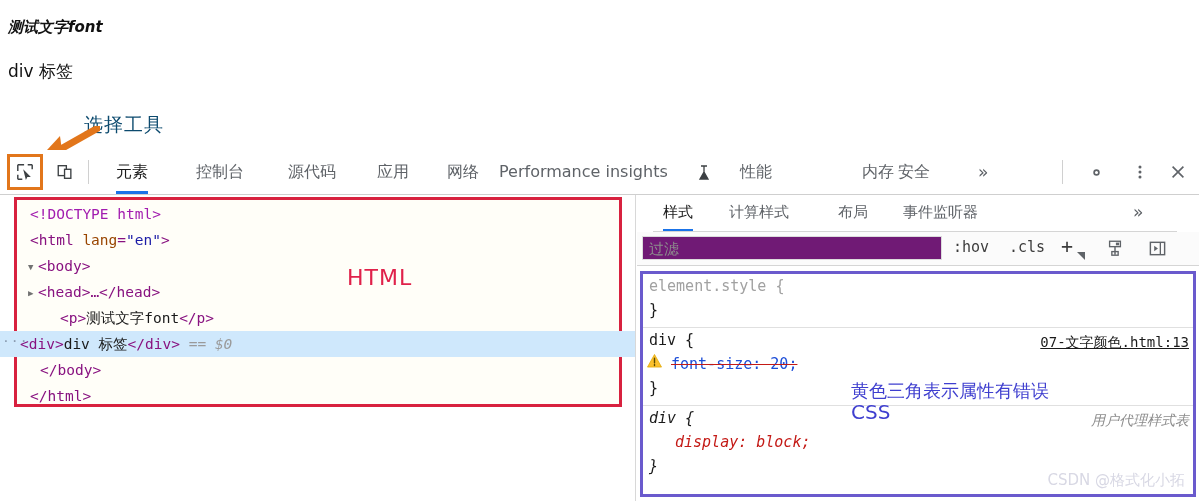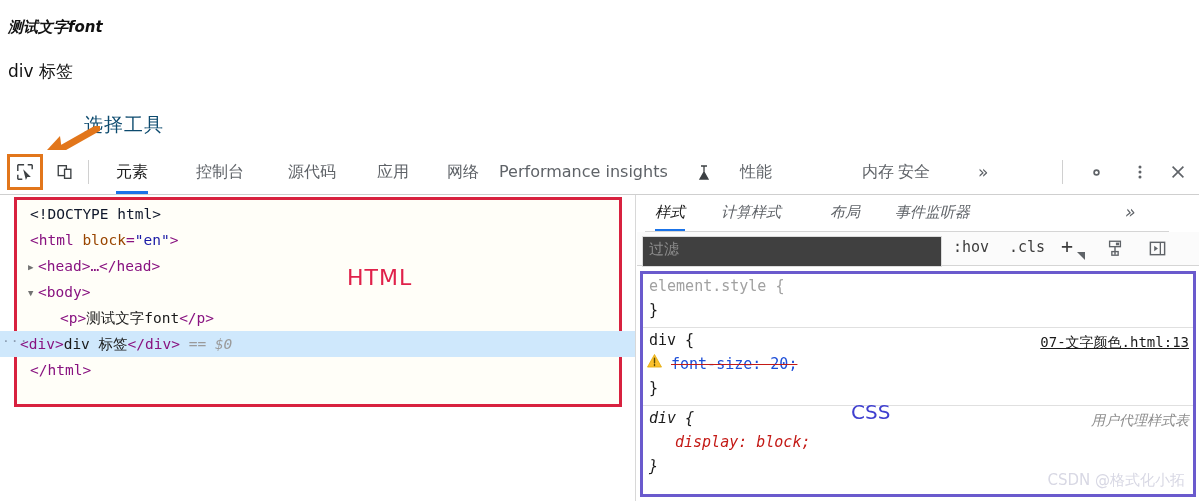--- a/index.html
+++ b/index.html
@@ -155,21 +155,21 @@
   .dom-row.selected {
     background: #cfe8fc;
     margin-left: -20px;
     padding-left: 20px;
     width: 636px;
   }
   .tw { color: #881280; }        
   .attr { color: #994500; }      
   .aval { color: #1a1aa6; }      
   .txt { color: #1a1a1a; }       
-  .doctype { color: #0f172a; }
+  .doctype { color: #a21caf; }
   .dollar { color: #9a9a9a; font-style: italic; }
   .tri {
     display: inline-block;
     width: 10px;
     color: #727272;
     font-size: 9px;
     vertical-align: middle;
   }
   #dom-selected-dots {
     position: absolute;
@@ -192,25 +192,24 @@
   #styles-panel {
     position: absolute;
     left: 637px; top: 195px;
     width: 562px;
     height: 306px;
     background: #ffffff;
     overflow: hidden;
   }
   #styles-tabbar {
     position: absolute;
-    left: 8px; top: 0;
+    left: 16px; top: 0;
     width: 524px; height: 37px;
     border-bottom: 1px solid #d5d5d5;
     box-sizing: border-box;
-    font-style: italic;
   }
   .stab {
     position: absolute;
     top: 0; height: 36px;
     line-height: 34px;
     font-family: "DejaVu Sans", sans-serif;
     font-size: 15px;
     color: #5f6368;
     white-space: nowrap;
   }
@@ -223,23 +222,23 @@
     position: absolute;
     left: 0; top: 37px;
     width: 562px; height: 34px;
     border-bottom: 1px solid #d5d5d5;
     box-sizing: border-box;
     background: #fbfbfb;
   }
   #filter-input {
     position: absolute;
     left: 5px; top: 4px;
-    width: 300px; height: 31px;
+    width: 300px; height: 24px;
     border: 1px solid #dcdcdc;
-    background: #404040;
+    background: #701a75;
     box-sizing: border-box;
     font-family: "DejaVu Sans", sans-serif;
     font-size: 15px;
     color: #8d8d8d;
     padding: 2px 6px;
     line-height: 21px;
   }
   .filt-btn {
     position: absolute;
     top: 6px;
@@ -413,33 +412,36 @@
 </div>
 
 <div id="dom-panel">
   <div id="dom-redbox"></div>
 
   <div id="dom-tree">
     <div class="dom-row">
       <span class="tri"></span><span class="doctype">&lt;!DOCTYPE html&gt;</span>
     </div>
     <div class="dom-row">
-      <span class="tri"></span><span class="tw">&lt;</span><span class="tw">html</span><span>&nbsp;</span><span class="attr">block</span><span class="tw">=</span><span class="aval">"en"</span><span class="tw">&gt;</span>
+      <span class="tri"></span><span class="tw">&lt;</span><span class="tw">html</span><span>&nbsp;</span><span class="attr">lang</span><span class="tw">=</span><span class="aval">"en"</span><span class="tw">&gt;</span>
+    </div>
+    <div class="dom-row" style="padding-left:8px;">
+      <span class="tri">▼</span><span class="tw">&lt;body&gt;</span>
     </div>
     <div class="dom-row" style="padding-left:8px;">
       <span class="tri">▶</span><span class="tw">&lt;head&gt;…&lt;/head&gt;</span>
     </div>
-    <div class="dom-row" style="padding-left:8px;">
-      <span class="tri">▼</span><span class="tw">&lt;body&gt;</span>
-    </div>
     <div class="dom-row" style="padding-left:40px;">
       <span class="tw">&lt;p&gt;</span><span class="txt">测试文字font</span><span class="tw">&lt;/p&gt;</span>
     </div>
     <div class="dom-row selected" style="">
       <span class="tw">&lt;div&gt;</span><span class="txt">div 标签</span><span class="tw">&lt;/div&gt;</span><span>&nbsp;</span><span class="dollar">== $0</span>
+    </div>
+    <div class="dom-row" style="padding-left:20px;">
+      <span class="tw">&lt;/body&gt;</span>
     </div>
     <div class="dom-row">
       <span class="tri"></span><span class="tw">&lt;/html&gt;</span>
     </div>
   </div>
 
   <div id="dom-selected-dots">···</div>
 
   <div id="html-label">HTML</div>
 </div>
@@ -503,15 +505,16 @@
     <div class="rule" id="rule-div-ua">
       <div class="sel-ua">div {</div>
       <div class="src-ua" style="top:2px;">用户代理样式表</div>
       <div style="padding-left:26px;font-style:italic;">
         <span class="prop">display: block;</span>
       </div>
       <div class="sel-ua">}</div>
     </div>
 
     <div id="css-annot-1">CSS</div>
+    <div id="css-annot-2">黄色三角表示属性有错误</div>
     <div id="watermark">CSDN @格式化小拓</div>
   </div>
 </div>
 
 </body></html>

